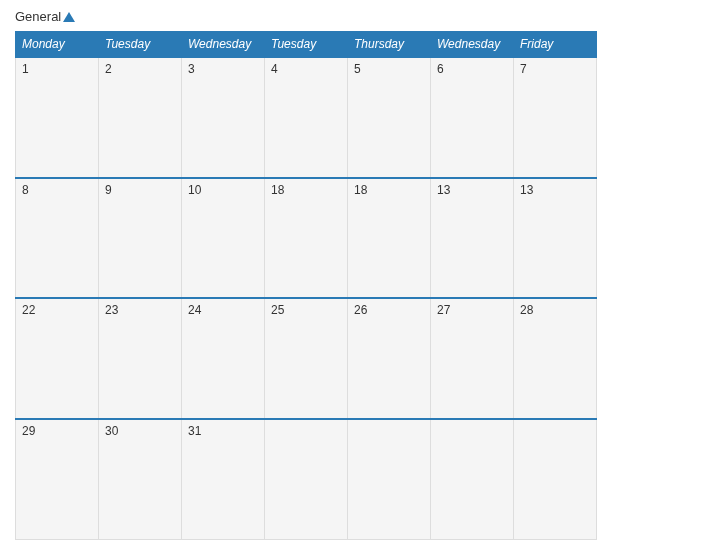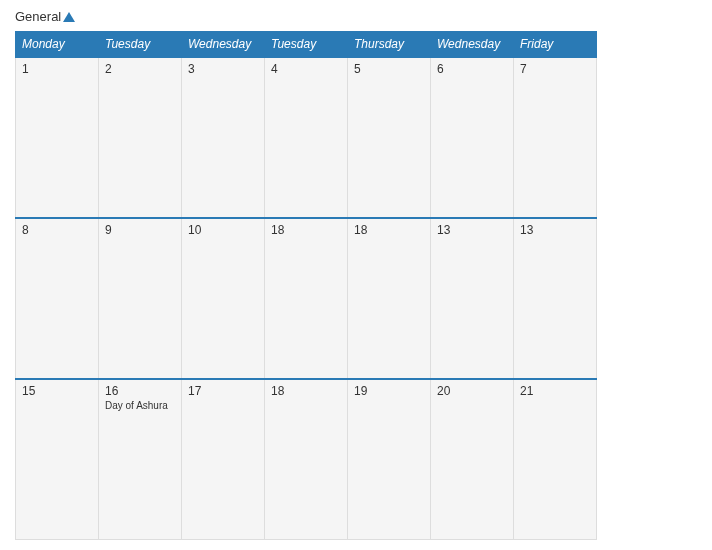--- a/index.html
+++ b/index.html
@@ -177,37 +177,51 @@
           </td>
           <td>
             <span class="day-number">13</span>
           </td>
           <td>
             <span class="day-number">13</span>
           </td>
         </tr>
         <tr>
           <td>
-            <span class="day-number">15</span>
-          </td>
-          <td>
-            <span class="day-number">16</span>
-            <span class="day-event">Day of Ashura</span>
-          </td>
-          <td>
-            <span class="day-number">17</span>
-          </td>
-          <td>
-            <span class="day-number">18</span>
-          </td>
-          <td>
-            <span class="day-number">19</span>
-          </td>
-          <td>
-            <span class="day-number">20</span>
-          </td>
-          <td>
-            <span class="day-number">21</span>
-          </td>
+            <span class="day-number">22</span>
+          </td>
+          <td>
+            <span class="day-number">23</span>
+          </td>
+          <td>
+            <span class="day-number">24</span>
+          </td>
+          <td>
+            <span class="day-number">25</span>
+          </td>
+          <td>
+            <span class="day-number">26</span>
+          </td>
+          <td>
+            <span class="day-number">27</span>
+          </td>
+          <td>
+            <span class="day-number">28</span>
+          </td>
+        </tr>
+        <tr>
+          <td>
+            <span class="day-number">29</span>
+          </td>
+          <td>
+            <span class="day-number">30</span>
+          </td>
+          <td>
+            <span class="day-number">31</span>
+          </td>
+          <td class="empty-cell"></td>
+          <td class="empty-cell"></td>
+          <td class="empty-cell"></td>
+          <td class="empty-cell"></td>
         </tr>
       </tbody>
   </table>
 </div>
 
 </body></html>

